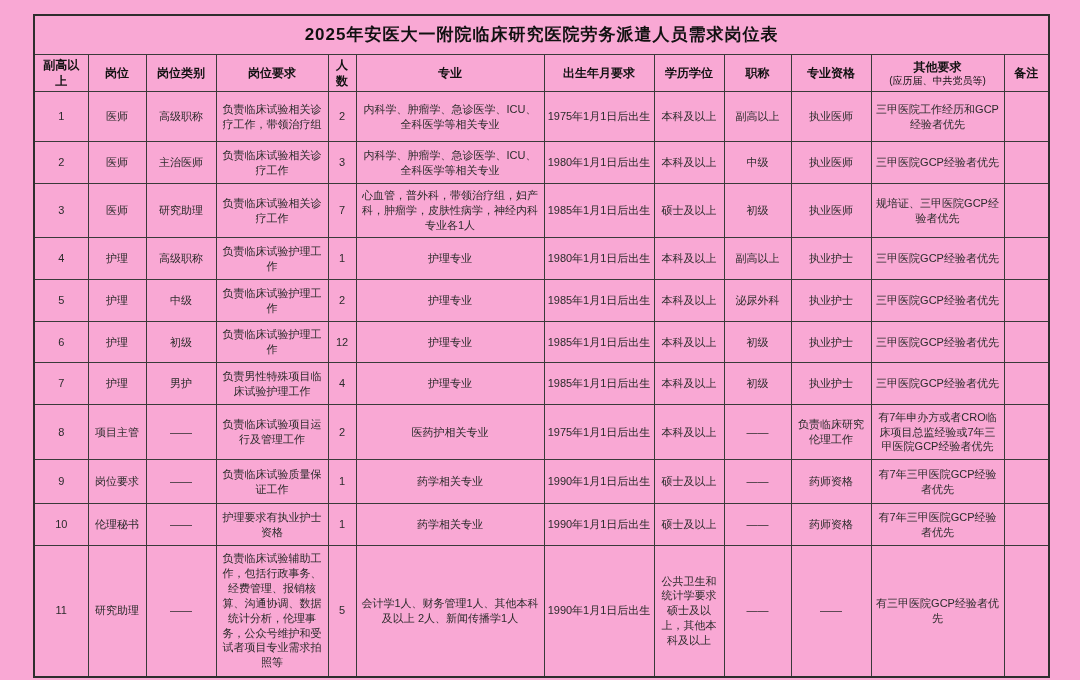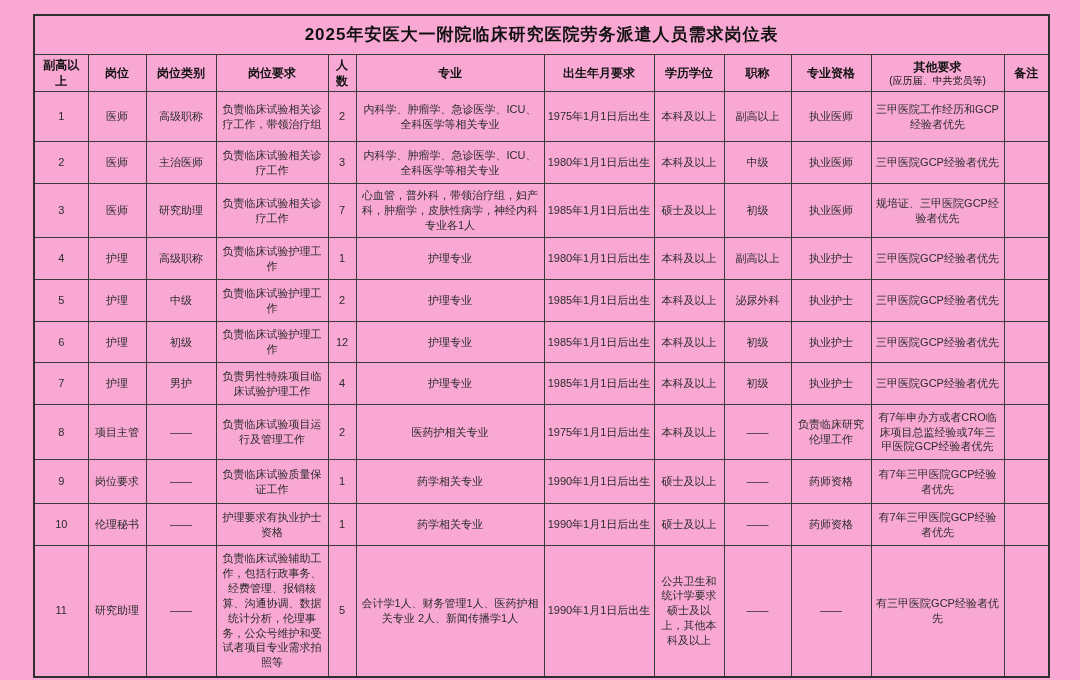--- a/index.html
+++ b/index.html
@@ -262,21 +262,21 @@
           <td>药师资格</td>
           <td>有7年三甲医院GCP经验者优先</td>
           <td></td>
         </tr>
         <tr style="height: 131px;">
           <td>11</td>
           <td>研究助理</td>
           <td>——</td>
           <td>负责临床试验辅助工作，包括行政事务、经费管理、报销核算、沟通协调、数据统计分析，伦理事务，公众号维护和受试者项目专业需求拍照等</td>
           <td>5</td>
-          <td>会计学1人、财务管理1人、医药护相关专业 2人、新闻传播学1人</td>
+          <td>会计学1人、财务管理1人、其他本科及以上 2人、新闻传播学1人</td>
           <td>1990年1月1日后出生</td>
           <td>公共卫生和统计学要求硕士及以上，其他本科及以上</td>
           <td>——</td>
           <td>——</td>
           <td>有三甲医院GCP经验者优先</td>
           <td></td>
         </tr>
       </tbody>
   </table>
 </div>

